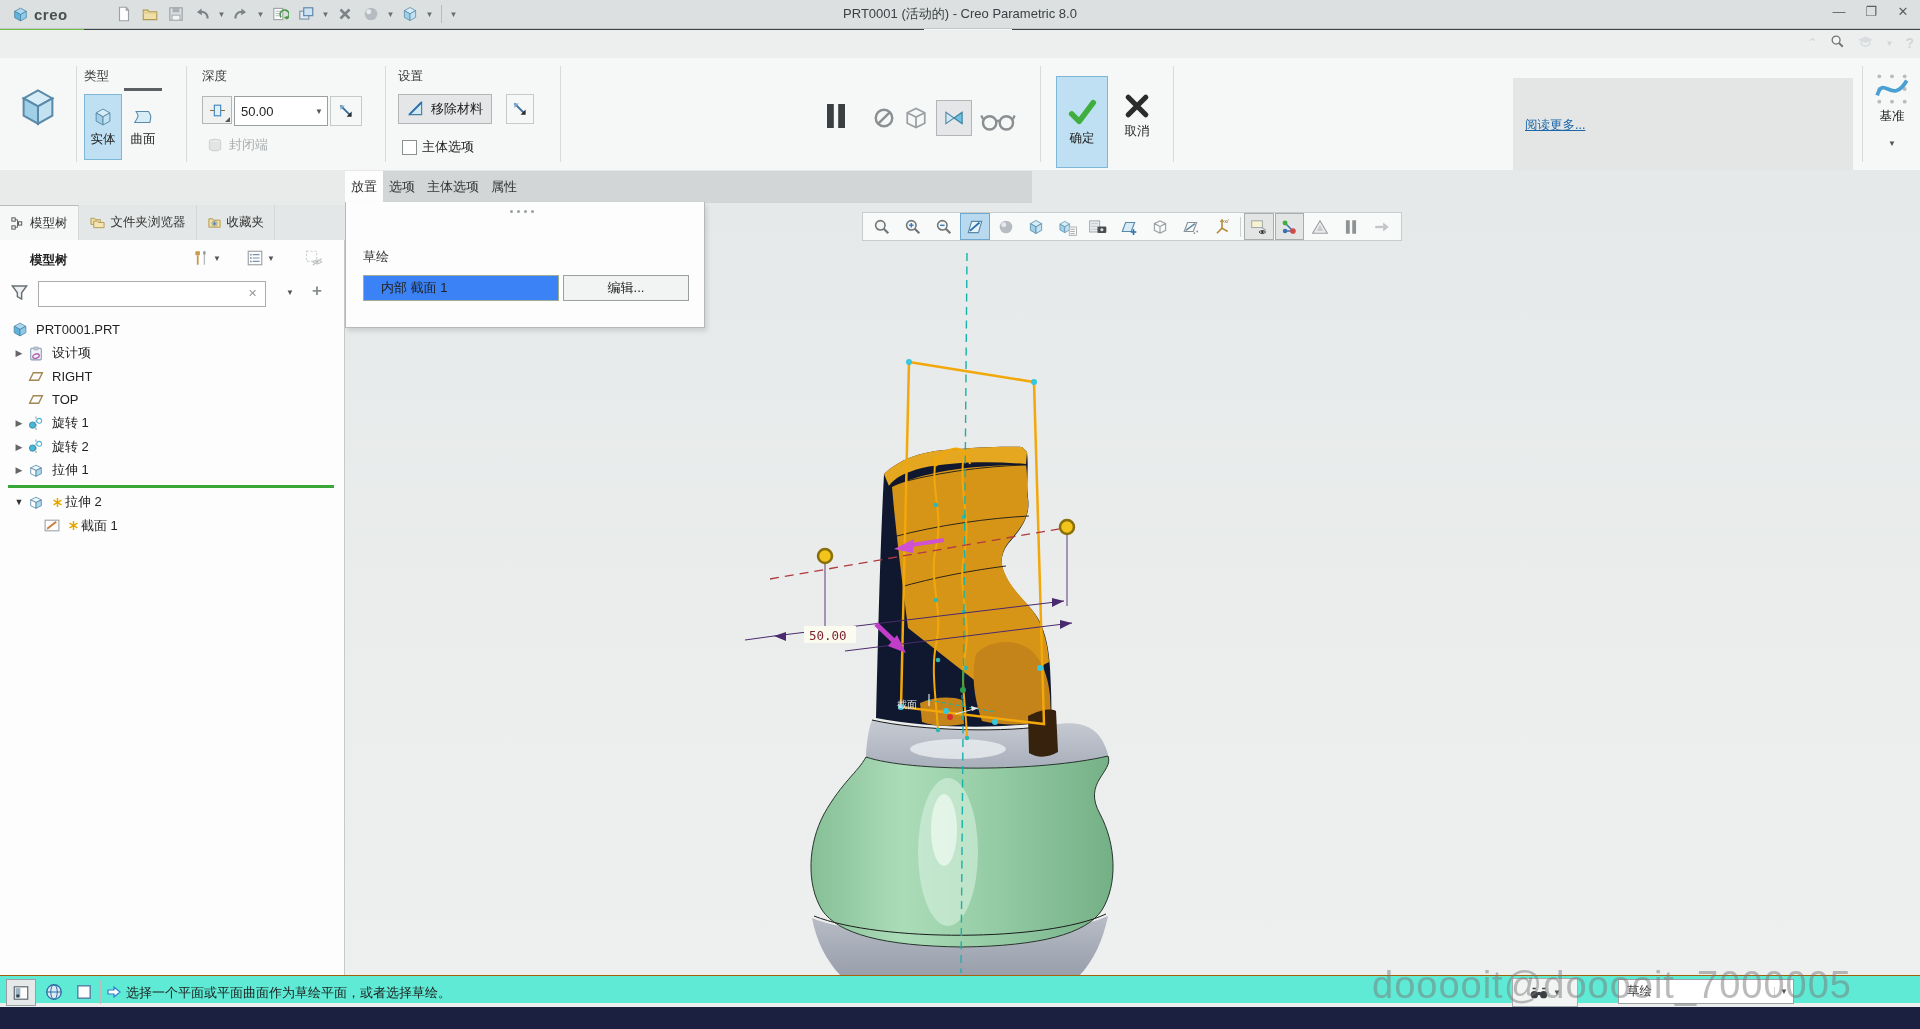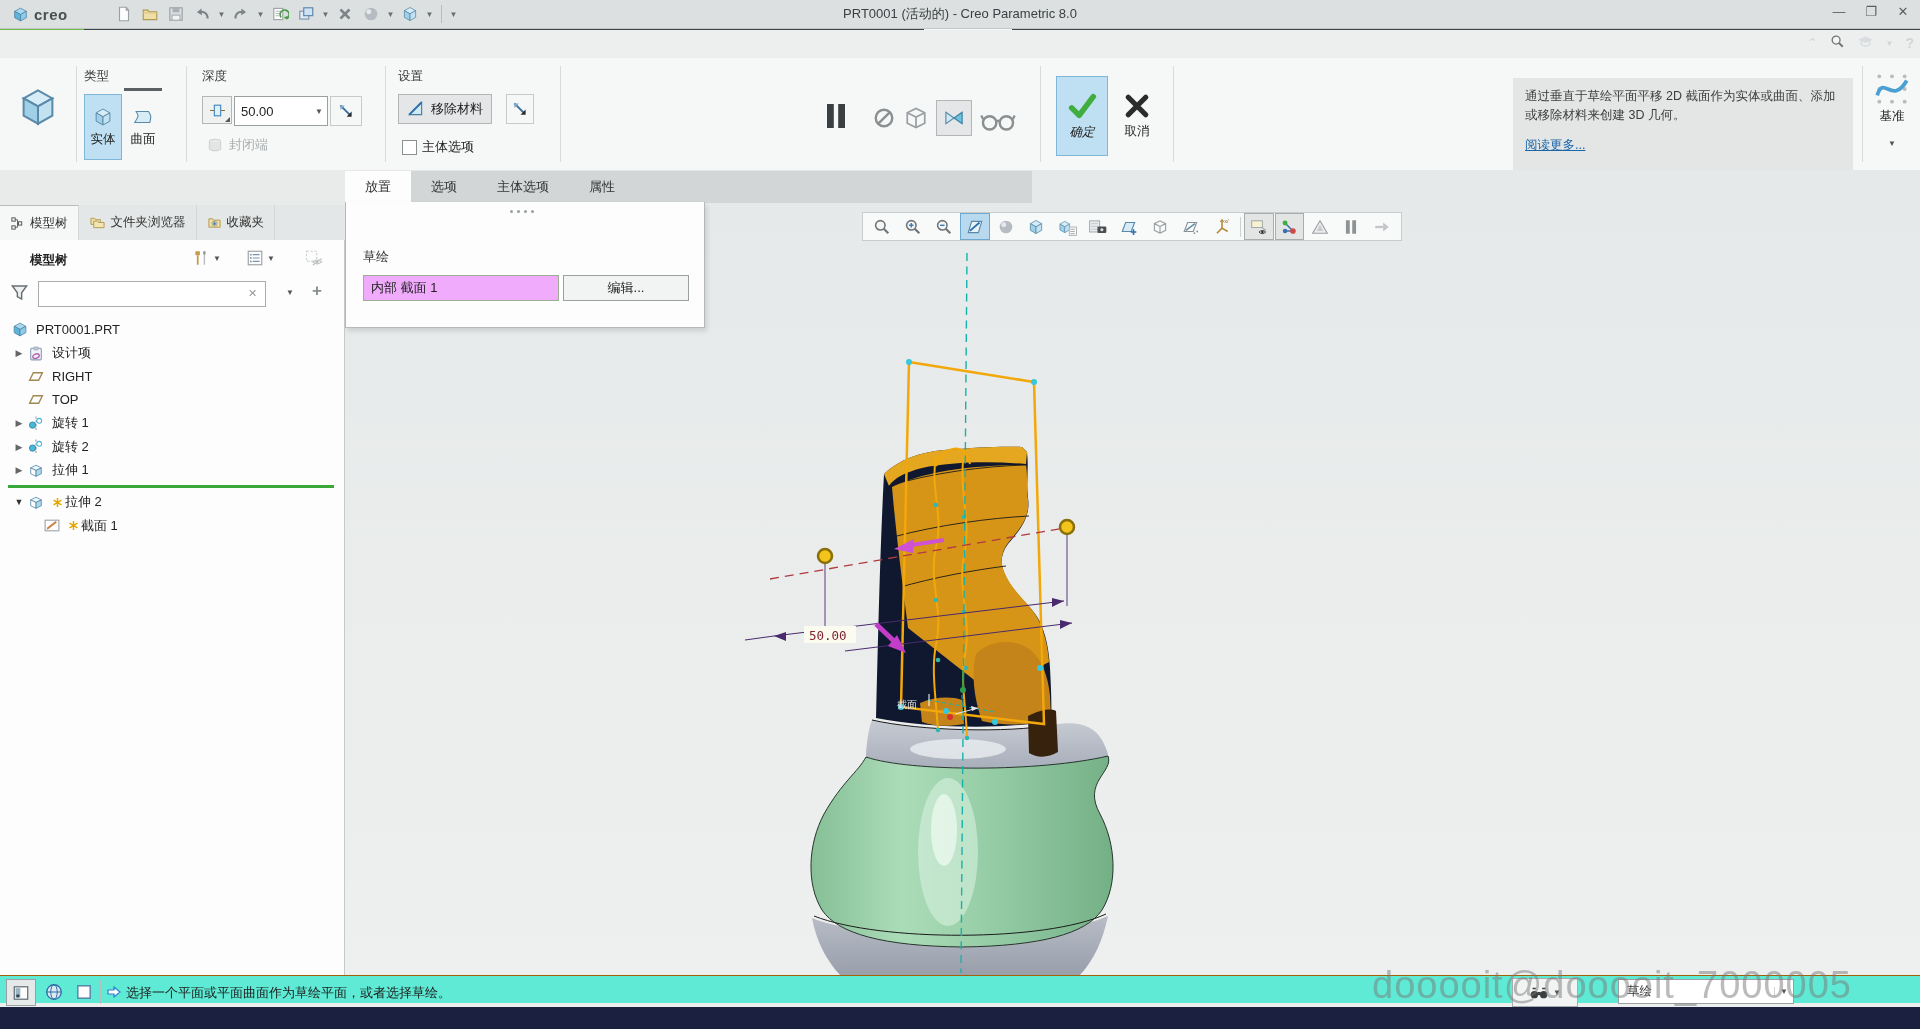--- a/index.html
+++ b/index.html
@@ -36,27 +36,27 @@
   .combo{background:#fff;border:1px solid #9aa0a2;display:flex;align-items:center;font-size:13px;}
   .combo .val{flex:1;padding-left:6px;}
   .combo .drop{width:16px;color:#555;font-size:8px;text-align:center;}
   .greyed{color:#a9adae;}
   .cb{width:13px;height:13px;border:1px solid #8a8f91;background:#fff;display:inline-block;margin-right:5px;}
   #helpbox{left:1513px;top:20px;width:340px;height:92px;background:#e4e6e6;padding:9px 12px;box-sizing:border-box;font-size:12.5px;color:#3c3c3c;line-height:1.55;}
   #helpbox a{color:#1a66a8;text-decoration:underline;display:inline-block;margin-top:10px;font-size:12.5px;}
   #datumcol{left:1866px;top:6px;width:52px;height:104px;display:flex;flex-direction:column;align-items:center;}
   
   #dashstrip{left:345px;top:170px;width:687px;height:32px;background:#d2d6d6;display:flex;align-items:stretch;border-top:1px solid #e6e8e8;}
-  .dtab{display:flex;align-items:center;justify-content:center;padding:0 20px;font-size:13px;color:#333;cursor:default;}
+  .dtab{display:flex;align-items:center;justify-content:center;padding:0 6px;font-size:13px;color:#333;cursor:default;}
   .dtab.active{background:#fdfdfd;}
   #floatpanel{left:345px;top:202px;width:360px;height:126px;background:#fdfdfd;border:1px solid #b5b9ba;border-top:none;box-shadow:2px 3px 5px rgba(0,0,0,.12);box-sizing:border-box;}
   .dots{position:absolute;left:164px;top:8px;display:flex;gap:4px;}
   .dots i{width:3px;height:3px;background:#9aa0a2;border-radius:50%;}
   #sketchlab{position:absolute;left:17px;top:46px;font-size:13px;color:#333;}
-  #sketchfield{position:absolute;left:17px;top:73px;width:196px;height:26px;background:#f0abfc;border:1px solid #9fae93;box-sizing:border-box;line-height:24px;padding-left:7px;font-size:13px;}
+  #sketchfield{position:absolute;left:17px;top:73px;width:196px;height:26px;background:#3b82f6;border:1px solid #9fae93;box-sizing:border-box;line-height:24px;padding-left:17px;font-size:13px;}
   #editbtn{position:absolute;left:217px;top:73px;width:126px;height:26px;background:#f2f3f3;border:1px solid #9aa0a2;box-sizing:border-box;text-align:center;line-height:24px;font-size:13px;}
   
   #vpbg{left:345px;top:170px;width:1575px;height:805px;background:linear-gradient(180deg,#e6e9e9 0%,#eaedec 55%,#eef0ef 100%);}
   #gfxbar{left:862px;top:212px;width:540px;height:29px;background:rgba(249,250,250,.95);border:1px solid #c8cccc;display:flex;align-items:center;padding:0 4px;box-sizing:border-box;gap:1px;}
   .gbtn{width:29px;height:25px;display:flex;align-items:center;justify-content:center;border:1px solid transparent;}
   .gbtn.activeblue{background:#b9d9ee;border-color:#6fa8cf;}
   .gbtn.boxed{background:#e3e5e5;border-color:#a8adae;}
   .gsep{width:1px;height:20px;background:#cdd1d1;margin:0 2px;}
   
   #nav-above{left:0;top:170px;width:345px;height:35px;background:#e9ebeb;}
@@ -549,36 +549,36 @@
     <div class="abs pressed" style="left:936px;top:42px;width:34px;height:34px;display:flex;align-items:center;justify-content:center;">
         <svg style="width:26px;height:26px" viewBox="0 0 16 16">
           <use href="#s-bowtie"></use>
         </svg>
       </div>
     <div class="abs" style="left:978px;top:50px;"><svg style="width:40px;height:26px" viewBox="0 0 20 14">
           <use href="#s-glasses"></use>
         </svg></div>
     <div class="rsep" style="left:1040px"></div>
 
-    <div class="abs bigbtn sel-blue" style="left:1056px;top:18px;width:52px;height:80px;box-sizing:border-box;font-style:italic;">
+    <div class="abs bigbtn sel-blue" style="left:1056px;top:18px;width:52px;height:92px;box-sizing:border-box;">
       <svg style="width:34px;height:30px" viewBox="0 0 16 16">
           <use href="#s-check"></use>
         </svg>
       <span>确定</span>
     </div>
     <div class="abs bigbtn" style="left:1112px;top:18px;width:50px;height:80px;">
       <svg style="width:30px;height:28px" viewBox="0 0 16 16">
           <use href="#s-cross"></use>
         </svg>
       <span>取消</span>
     </div>
     <div class="rsep" style="left:1173px"></div>
 
     <div id="helpbox" class="abs">
-      <span>通过垂直于草绘平面平移 2D 截面作为实体或曲面、添加或移除材料来创建 3D 几何。</span><br>
+      <br>
       <a href="#">阅读更多...</a>
     </div>
     <div class="rsep" style="left:1862px"></div>
 
     <div id="datumcol" class="abs">
       <svg style="width:38px;height:38px;margin-top:6px" viewBox="0 0 18 18">
           <use href="#s-spline"></use>
         </svg>
       <span style="font-size:12.5px;">基准</span>
       <span style="font-size:8px;color:#555;margin-top:14px">▼</span>

